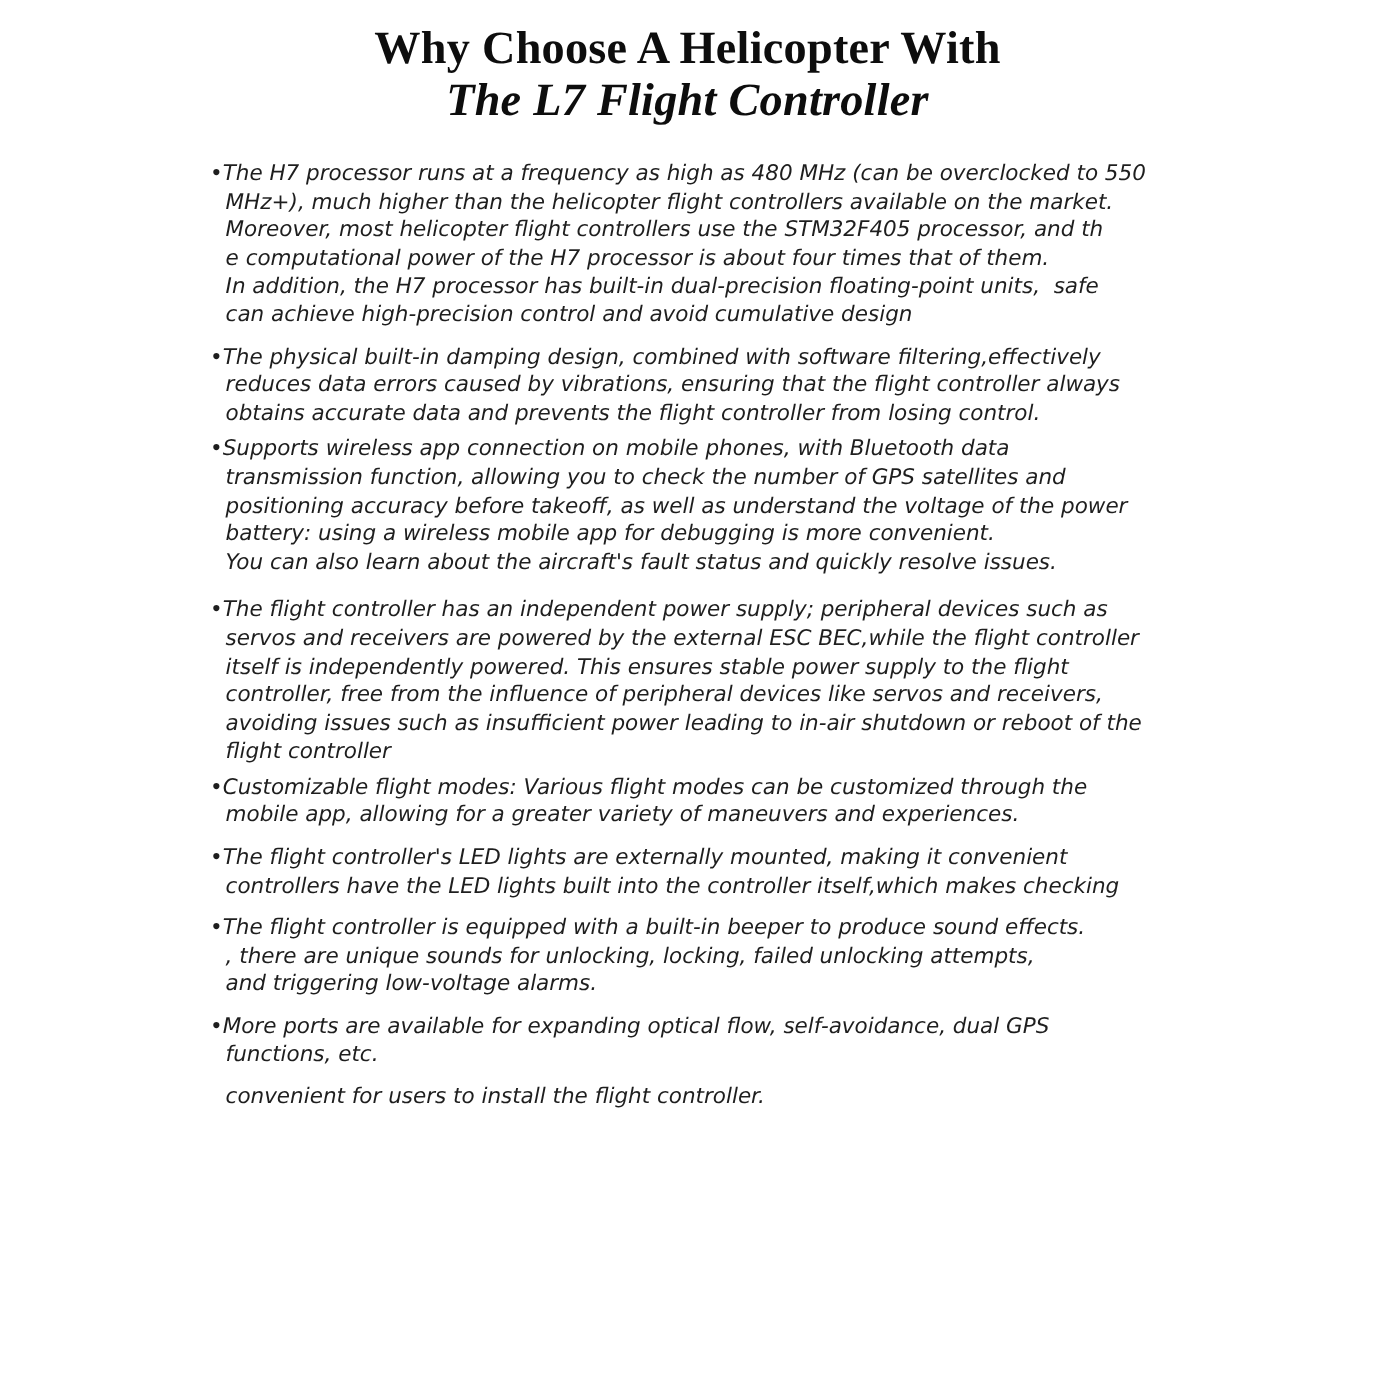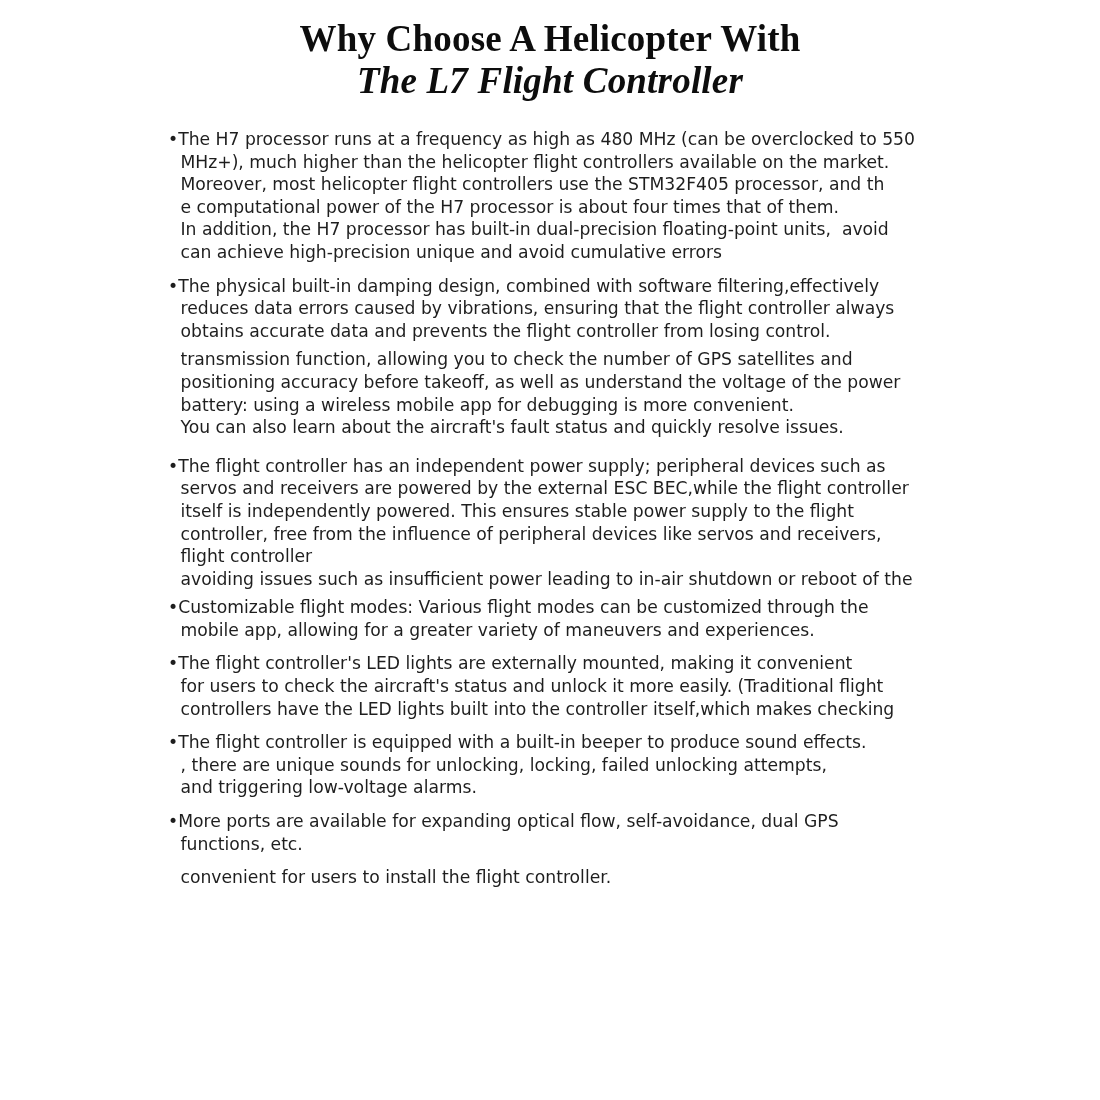--- a/index.html
+++ b/index.html
@@ -36,20 +36,21 @@
     display: block;
     font-style: italic;
   }
   .body-block {
     margin-top: 26px;
     padding: 0 95px 0 175px;
   }
   .bullet {
     display: block;
     margin-bottom: 11px;
+    font-style: italic;
   }
   .bullet p {
     margin: 0;
     font-size: 17.2px;
     line-height: 22.6px;
     color: #1e1e1e;
     white-space: pre-wrap;
     text-indent: 0;
   }
   .bullet p.first-line {
@@ -67,49 +68,49 @@
     <span>Why Choose A Helicopter With</span>
     <span class="line2">The L7 Flight Controller</span>
   </h1>
 
   <div class="body-block">
     <div class="bullet" id="b0">
         <p class="first-line">•The H7 processor runs at a frequency as high as 480 MHz (can be overclocked to 550</p>
         <p> MHz+), much higher than the helicopter flight controllers available on the market.</p>
         <p> Moreover, most helicopter flight controllers use the STM32F405 processor, and th</p>
         <p> e computational power of the H7 processor is about four times that of them.</p>
-        <p> In addition, the H7 processor has built-in dual-precision floating-point units,  avoid</p>
-        <p> can achieve high-precision unique and avoid cumulative errors</p>
+        <p> In addition, the H7 processor has built-in dual-precision floating-point units,  safe</p>
+        <p> can achieve high-precision control and avoid cumulative design</p>
       </div>
     <div class="bullet tight" id="b2">
         <p class="first-line">•The physical built-in damping design, combined with software filtering,effectively</p>
         <p> reduces data errors caused by vibrations, ensuring that the flight controller always</p>
         <p> obtains accurate data and prevents the flight controller from losing control.</p>
       </div>
     <div class="bullet loose" id="b3">
+        <p class="first-line">•Supports wireless app connection on mobile phones, with Bluetooth data</p>
         <p> transmission function, allowing you to check the number of GPS satellites and</p>
         <p> positioning accuracy before takeoff, as well as understand the voltage of the power</p>
         <p> battery: using a wireless mobile app for debugging is more convenient.</p>
         <p> You can also learn about the aircraft's fault status and quickly resolve issues.</p>
       </div>
     <div class="bullet tight" id="b4">
         <p class="first-line">•The flight controller has an independent power supply; peripheral devices such as</p>
         <p> servos and receivers are powered by the external ESC BEC,while the flight controller</p>
         <p> itself is independently powered. This ensures stable power supply to the flight</p>
         <p> controller, free from the influence of peripheral devices like servos and receivers,</p>
+        <p> avoiding issues such as insufficient power leading to in-air shutdown or reboot of the</p>
         <p> flight controller</p>
-        <p> avoiding issues such as insufficient power leading to in-air shutdown or reboot of the</p>
       </div>
     <div class="bullet" id="b6">
         <p class="first-line">•Customizable flight modes: Various flight modes can be customized through the</p>
         <p> mobile app, allowing for a greater variety of maneuvers and experiences.</p>
       </div>
     <div class="bullet" id="b7">
         <p class="first-line">•The flight controller's LED lights are externally mounted, making it convenient</p>
-        <p> for users to check the aircraft's status and unlock it more easily. (Traditional flight</p>
         <p> controllers have the LED lights built into the controller itself,which makes checking</p>
       </div>
     <div class="bullet" id="b8">
         <p class="first-line">•The flight controller is equipped with a built-in beeper to produce sound effects.</p>
         <p> , there are unique sounds for unlocking, locking, failed unlocking attempts,</p>
         <p> and triggering low-voltage alarms.</p>
       </div>
     <div class="bullet" id="b9">
         <p class="first-line">•More ports are available for expanding optical flow, self-avoidance, dual GPS</p>
         <p> functions, etc.</p>

